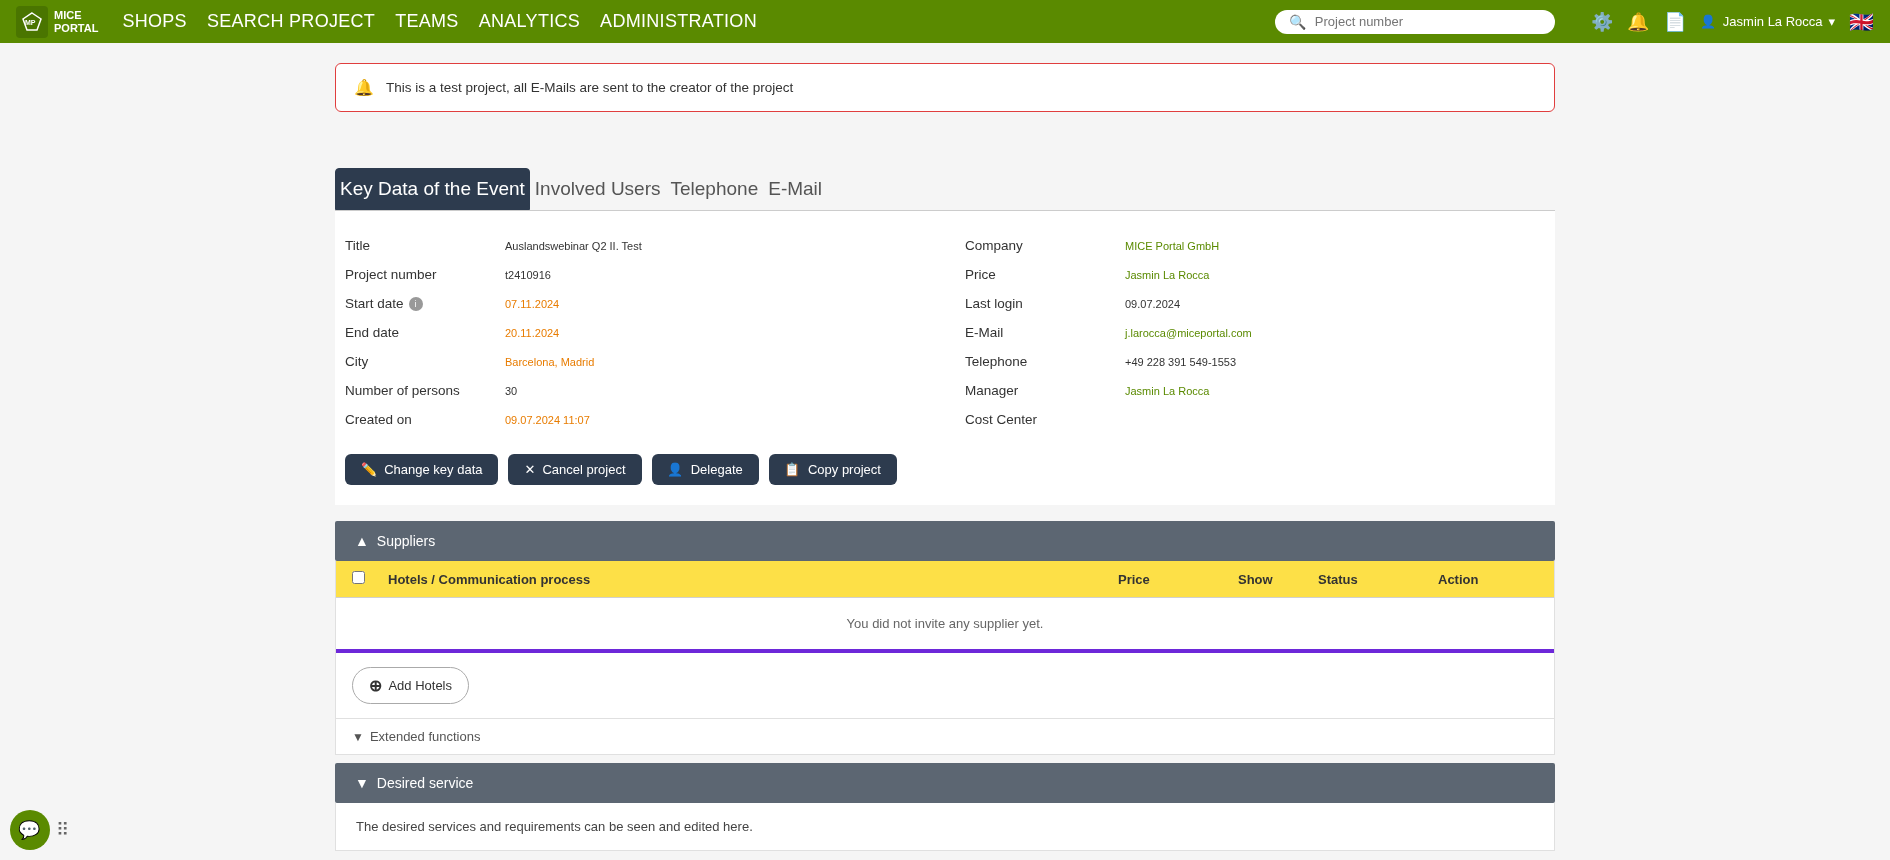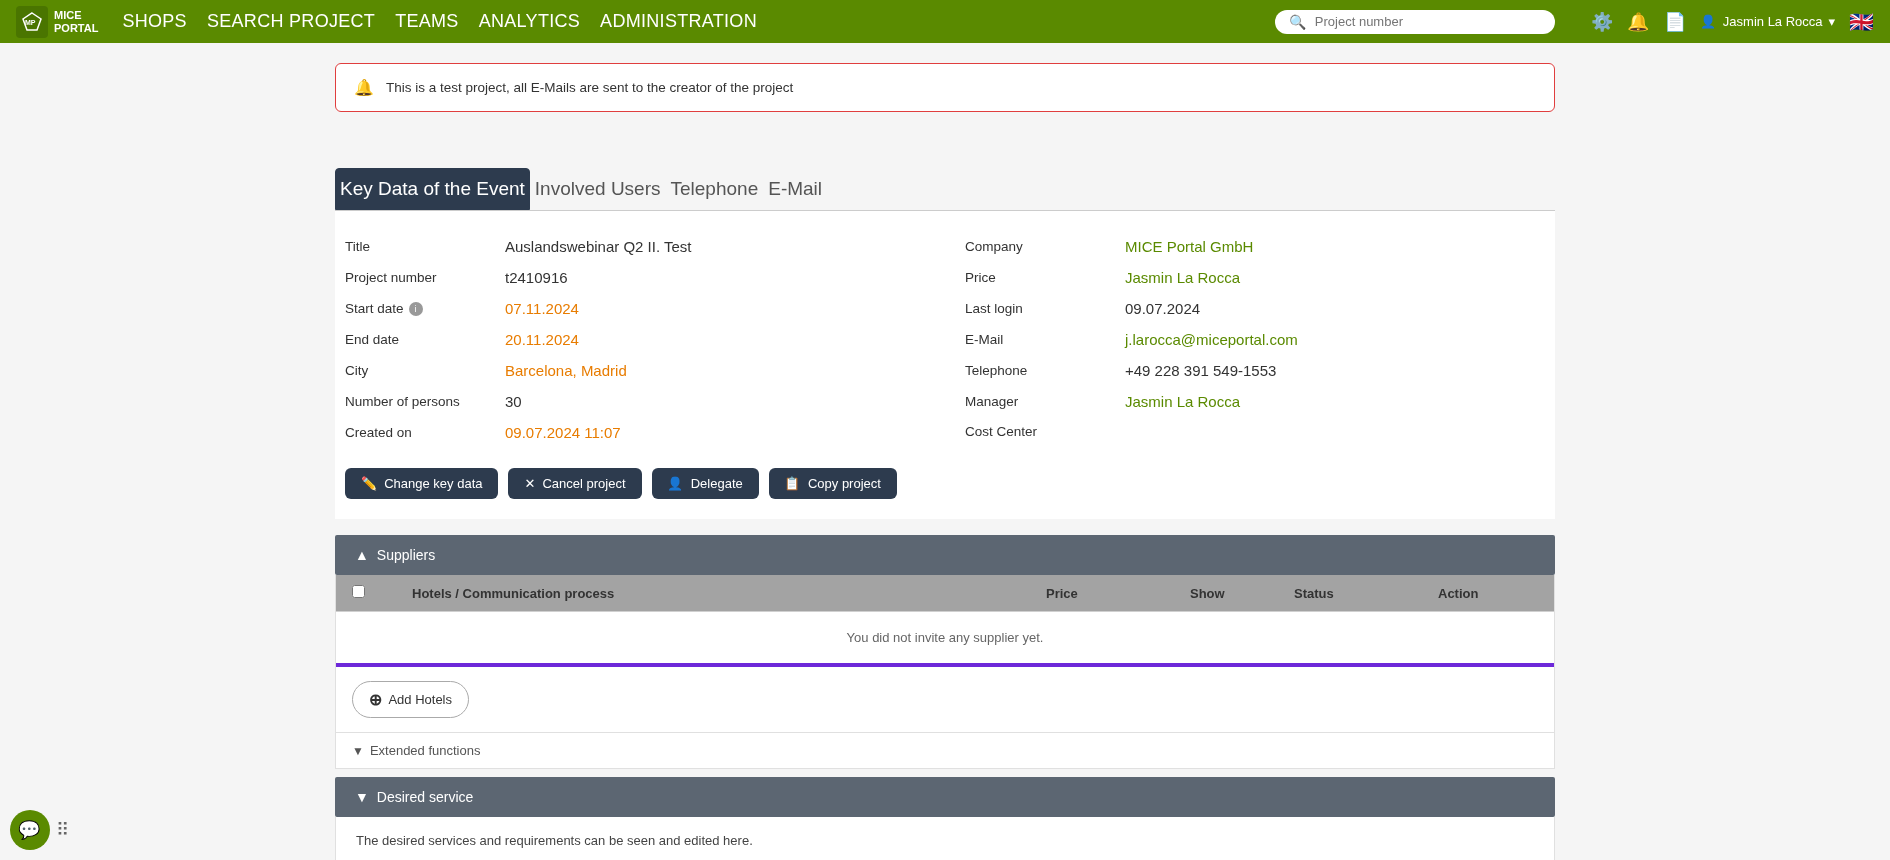--- a/index.html
+++ b/index.html
@@ -158,21 +158,21 @@
       min-width: 160px;
       color: #333;
       font-size: 13.5px;
       font-weight: 500;
       display: flex;
       align-items: center;
       gap: 5px;
     }
     .data-value {
       flex: 1;
-      font-size: 15px;
+      font-size: 11px;
       color: #333;
     }
     .data-value.link { color: #5a8a00; }
     .data-value.date { color: #e87c00; }
     .info-icon {
       display: inline-block;
       width: 14px;
       height: 14px;
       background: #999;
       border-radius: 50%;
@@ -226,28 +226,27 @@
 
     
     .suppliers-table {
       background: white;
       border: 1px solid #e0e0e0;
       border-top: none;
     }
     .table-header-row {
       display: grid;
       grid-template-columns: 36px 1fr 120px 80px 120px 100px;
-      background: #a3a3a3;
+      background: #fde047;
       border-bottom: 1.5px solid #d0d0d0;
       padding: 10px 16px;
       font-weight: bold;
       font-size: 13px;
       color: #333;
       align-items: center;
-      gap: 24px;
     }
     .table-empty {
       padding: 18px;
       text-align: center;
       color: #666;
       font-size: 13px;
       border-bottom: 4px solid #6d28d9;
     }
     .add-hotels-btn {
       display: flex;

